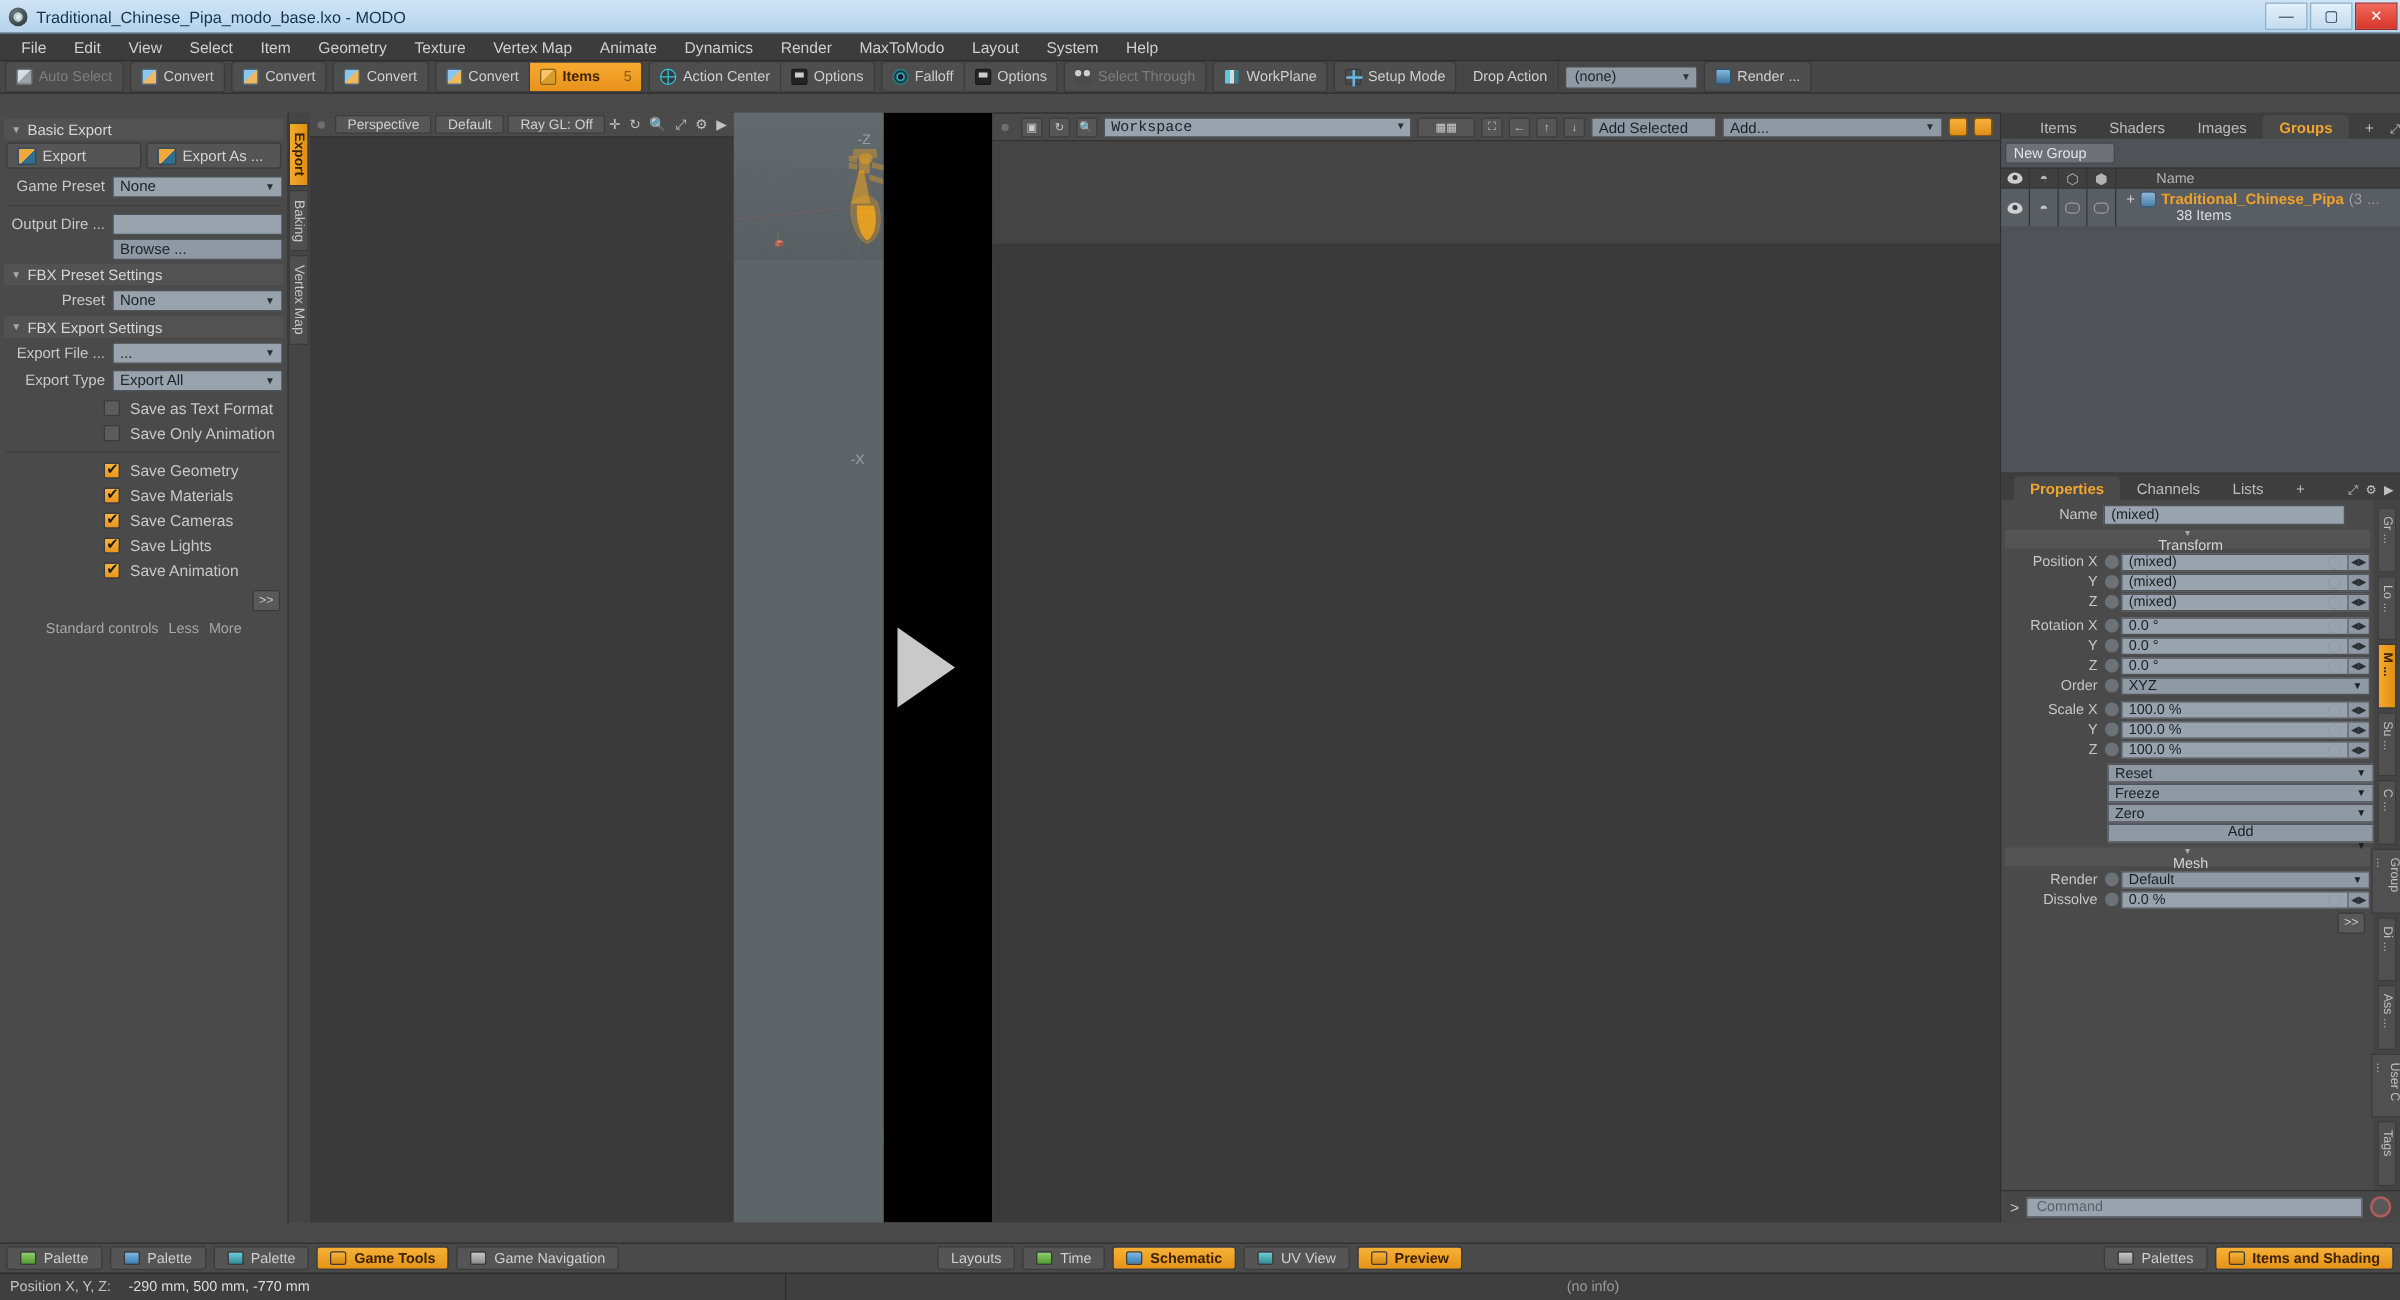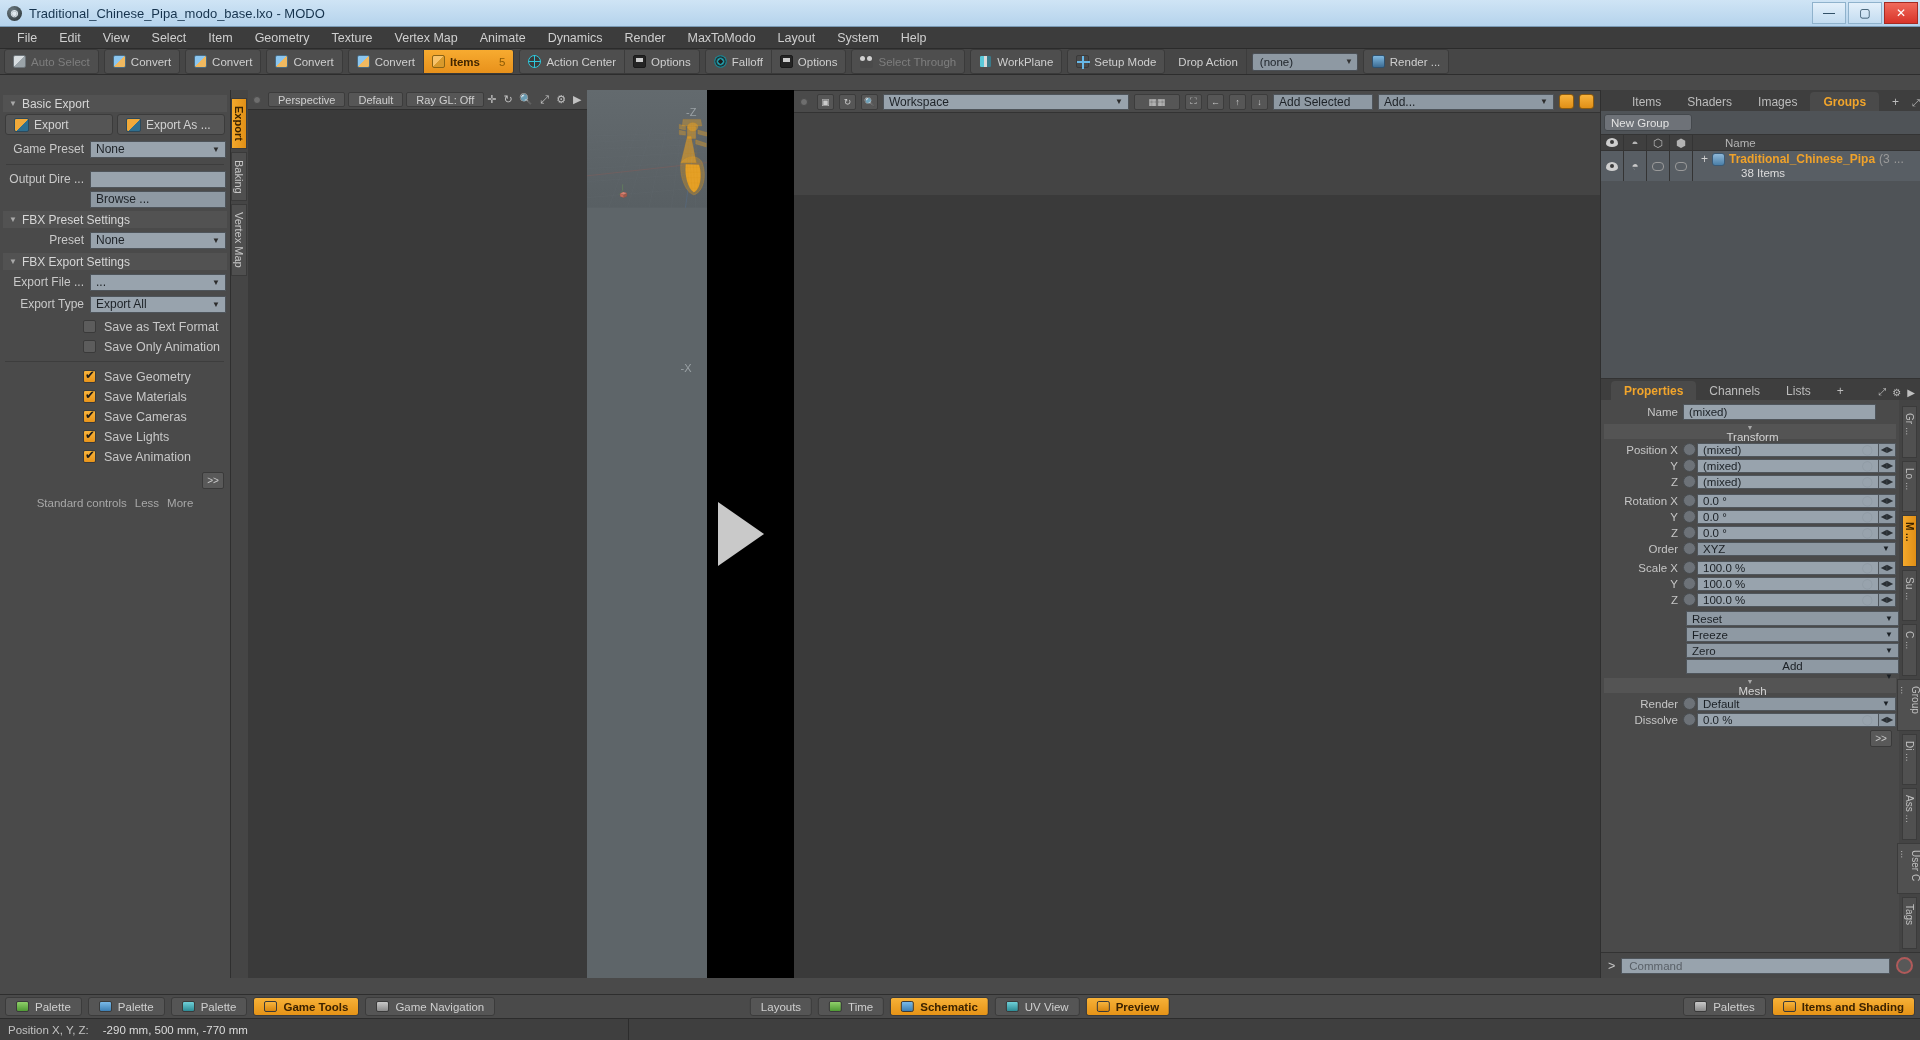--- a/index.html
+++ b/index.html
@@ -565,21 +565,21 @@
           <div class="playtri"></div>
         </div>
       </div>
 
       <div class="schem">
         <div class="schbar">
           <span class="vpdot"></span>
           <span class="minibtn">▣</span>
           <span class="minibtn">↻</span>
           <span class="minibtn">🔍</span>
-          <div class="fld drop" style="width:246px;height:16px;">
+          <div class="fld drop" style="width:246px;height:16px;font-family:Liberation Mono, monospace;">
             <span>Workspace</span>
             <span class="arw">▼</span>
           </div>
           <span class="minibtn" style="width:46px">▦▦</span>
           <span class="minibtn">⛶</span>
           <span class="minibtn">←</span>
           <span class="minibtn">↑</span>
           <span class="minibtn">↓</span>
           <div class="fld" style="width:100px;height:16px;background:#8e99a3">Add Selected</div>
           <div class="fld drop" style="width:176px;height:16px;background:#8e99a3">
@@ -873,14 +873,15 @@
           <span class="sw orange"></span>
           <span>Items and Shading</span>
         </div>
       </div>
   </div>
 
   <div class="statusbar">
     <span class="sl">Position X, Y, Z:</span>
     <span class="sv">-290 mm, 500 mm, -770 mm</span>
     <span class="sep"></span>
+    <span class="mid">(no info)</span>
   </div>
 </div>
 
 </body></html>

